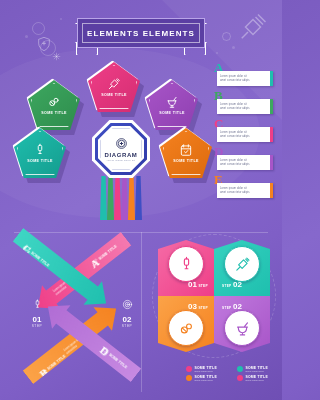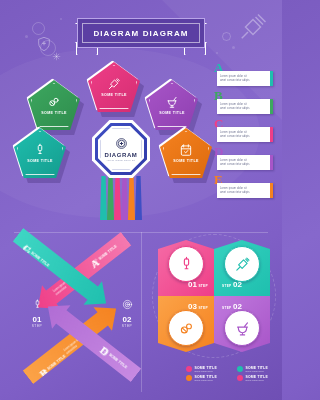--- a/index.html
+++ b/index.html
@@ -158,21 +158,21 @@
   <path d="M12 2v20M2 12h20M5 5l14 14M19 5L5 19"></path>
 </svg>
 
 <div class="ribbon">
   <div class="rb-tail l"></div>
   <div class="rb-tail r"></div>
   <div class="rb-flag l"></div>
   <div class="rb-flag r"></div>
   <div class="rb-main">
     <div class="rb-inner">
-      <span class="rb-text">DIAGRAM DIAGRAM</span>
+      <span class="rb-text">ELEMENTS ELEMENTS</span>
     </div>
   </div>
 </div>
 
 <div id="pentagon-layer">
     <div class="pwrap" style="left: 28px; top: 80px; width: 52px; height: 50px;">
       <div class="shadow"></div>
       <div class="white"></div>
       <div class="penta" style="background:linear-gradient(140deg,#3da860,#2e8c4c);">
         <div class="ring"></div>

